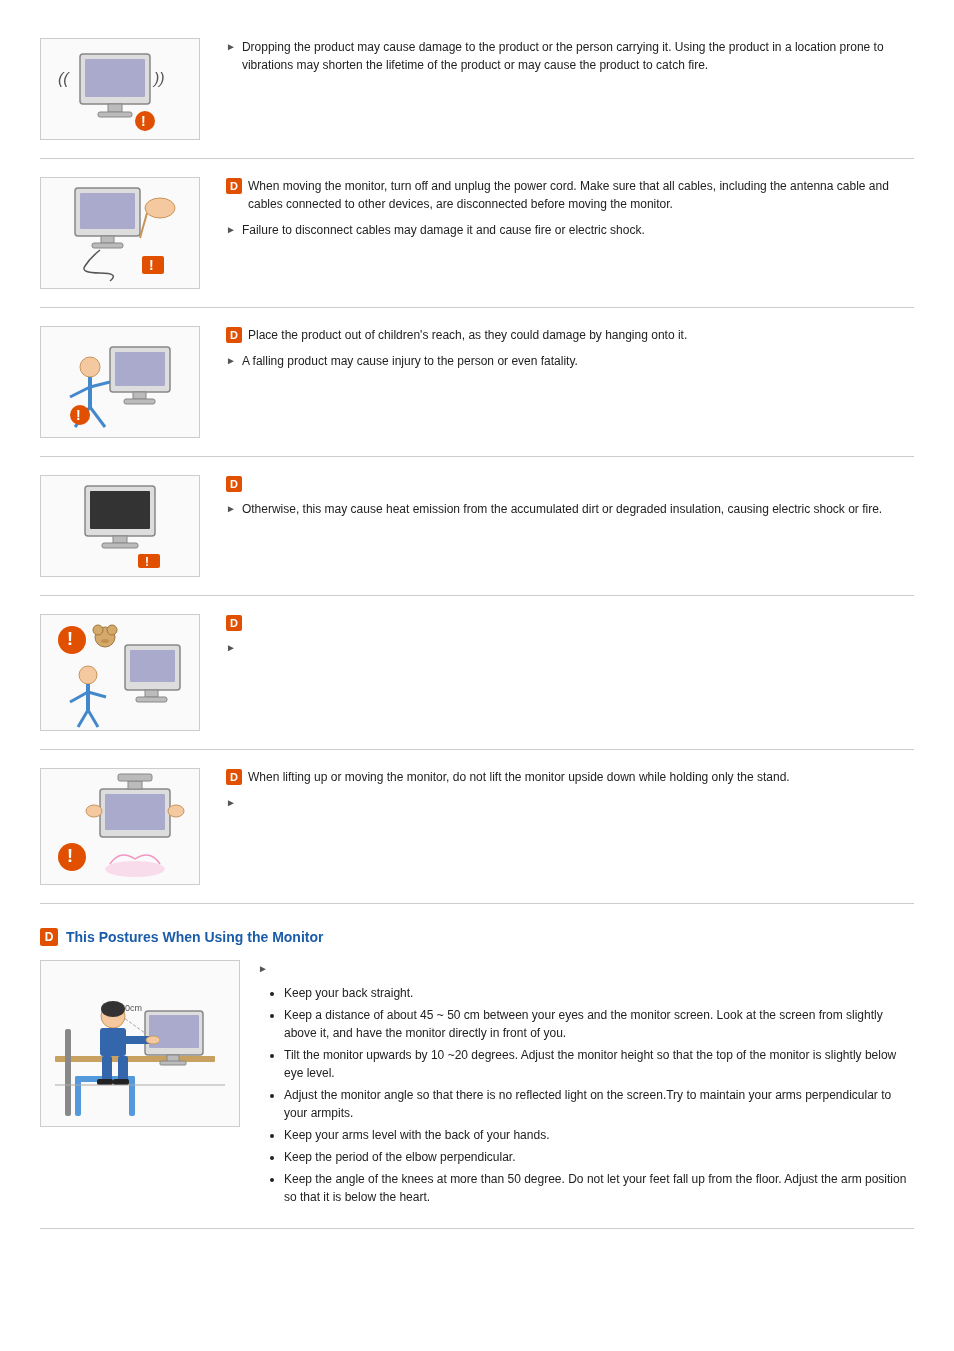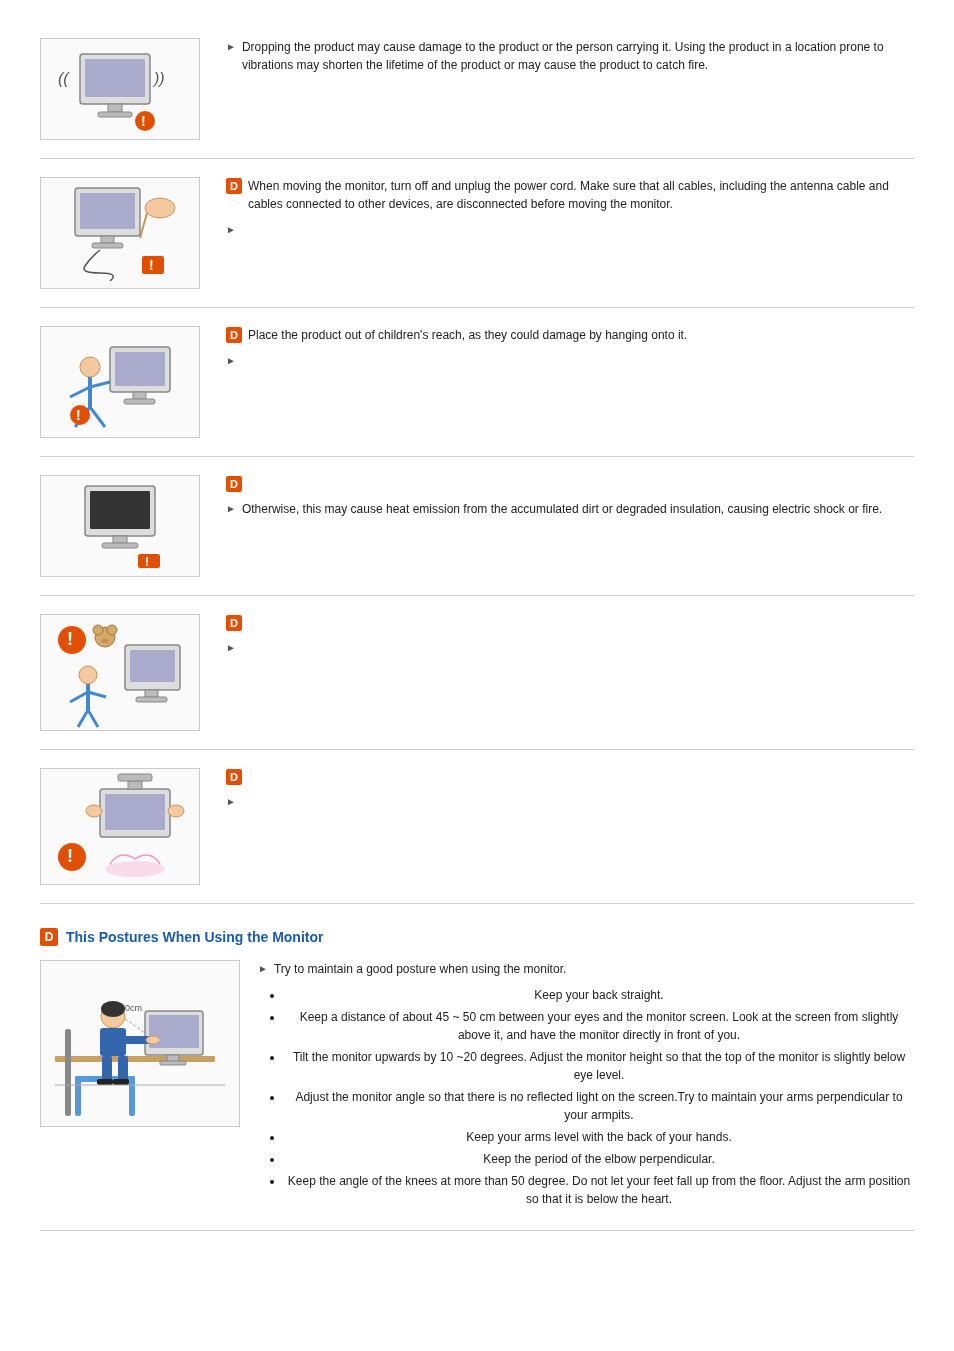--- a/index.html
+++ b/index.html
@@ -123,21 +123,20 @@
       line-height: 1.5;
     }
     .good-posture-text .main-bullet {
       display: flex;
       align-items: flex-start;
       margin-bottom: 8px;
     }
     .sub-bullets {
       margin-left: 10px;
       margin-top: 4px;
-      text-align: center;
     }
     .sub-bullets li {
       margin-bottom: 4px;
       line-height: 1.5;
       list-style: disc;
       margin-left: 16px;
     }
   </style>
 </head>
 <body>
@@ -190,20 +189,21 @@
         <text x="99" y="92" font-size="14" fill="white" font-weight="bold">!</text>
       </svg>
     </div>
     <div class="section-content">
       <div class="main-point">
         <span class="icon-warning">D</span>
         <span>When moving the monitor, turn off and unplug the power cord. Make sure that all cables, including the antenna cable and cables connected to other devices, are disconnected before moving the monitor.</span>
       </div>
       <div class="bullet-item">
         <span class="bullet-arrow">►</span>
+        <span>Failure to disconnect cables may damage it and cause fire or electric shock.</span>
       </div>
     </div>
   </div>
 
   <div class="section">
     <div class="section-image">
       <svg width="140" height="110" viewBox="0 0 140 110">
 
         <rect x="60" y="20" width="60" height="45" rx="3" fill="#ddd" stroke="#888" stroke-width="1.5"></rect>
         <rect x="65" y="25" width="50" height="34" rx="1" fill="#aac"></rect>
@@ -222,20 +222,21 @@
         <text x="26" y="93" font-size="14" fill="white" font-weight="bold">!</text>
       </svg>
     </div>
     <div class="section-content">
       <div class="main-point">
         <span class="icon-warning">D</span>
         <span>Place the product out of children's reach, as they could damage by hanging onto it.</span>
       </div>
       <div class="bullet-item">
         <span class="bullet-arrow">►</span>
+        <span>A falling product may cause injury to the person or even fatality.</span>
       </div>
     </div>
   </div>
 
   <div class="section">
     <div class="section-image">
       <svg width="140" height="100" viewBox="0 0 140 100">
 
         <rect x="35" y="10" width="70" height="50" rx="3" fill="#ddd" stroke="#888" stroke-width="1.5"></rect>
         <rect x="40" y="15" width="60" height="38" rx="1" fill="#333"></rect>
@@ -310,20 +311,21 @@
         <ellipse cx="44" cy="42" rx="8" ry="6" fill="#f5c9a0" stroke="#c8945a" stroke-width="1"></ellipse>
         <ellipse cx="126" cy="42" rx="8" ry="6" fill="#f5c9a0" stroke="#c8945a" stroke-width="1"></ellipse>
 
         <ellipse cx="85" cy="100" rx="30" ry="8" fill="#f9d4e8" opacity="0.8"></ellipse>
         <path d="M60 95 Q70 80 85 90 Q100 80 110 95" stroke="#f096c0" stroke-width="1.5" fill="none"></path>
       </svg>
     </div>
     <div class="section-content">
       <div class="main-point">
         <span class="icon-warning">D</span>
+        <span>When lifting up or moving the monitor, do not lift the monitor upside down while holding only the stand.</span>
       </div>
       <div class="bullet-item">
         <span class="bullet-arrow">►</span>
       </div>
     </div>
   </div>
 
   <div class="good-posture-section">
     <div class="section-title">
       <span class="title-icon">D</span>
@@ -367,21 +369,20 @@
 
           <rect x="52" y="118" width="16" height="6" rx="2" fill="#222"></rect>
           <rect x="68" y="118" width="16" height="6" rx="2" fill="#222"></rect>
 
           <line x1="10" y1="124" x2="180" y2="124" stroke="#aaa" stroke-width="1"></line>
         </svg>
       </div>
       <div class="good-posture-text">
         <div class="main-bullet">
           <span class="bullet-arrow">►</span>
-          <span>Try to maintain a good posture when using the monitor.</span>
         </div>
         <ul class="sub-bullets">
           <li>Keep your back straight.</li>
           <li>Keep a distance of about 45 ~ 50 cm between your eyes and the monitor screen. Look at the screen from slightly above it, and have the monitor directly in front of you.</li>
           <li>Tilt the monitor upwards by 10 ~20 degrees. Adjust the monitor height so that the top of the monitor is slightly below eye level.</li>
           <li>Adjust the monitor angle so that there is no reflected light on the screen.Try to maintain your arms perpendicular to your armpits.</li>
           <li>Keep your arms level with the back of your hands.</li>
           <li>Keep the period of the elbow perpendicular.</li>
           <li>Keep the angle of the knees at more than 50 degree. Do not let your feet fall up from the floor. Adjust the arm position so that it is below the heart.</li>
         </ul>

